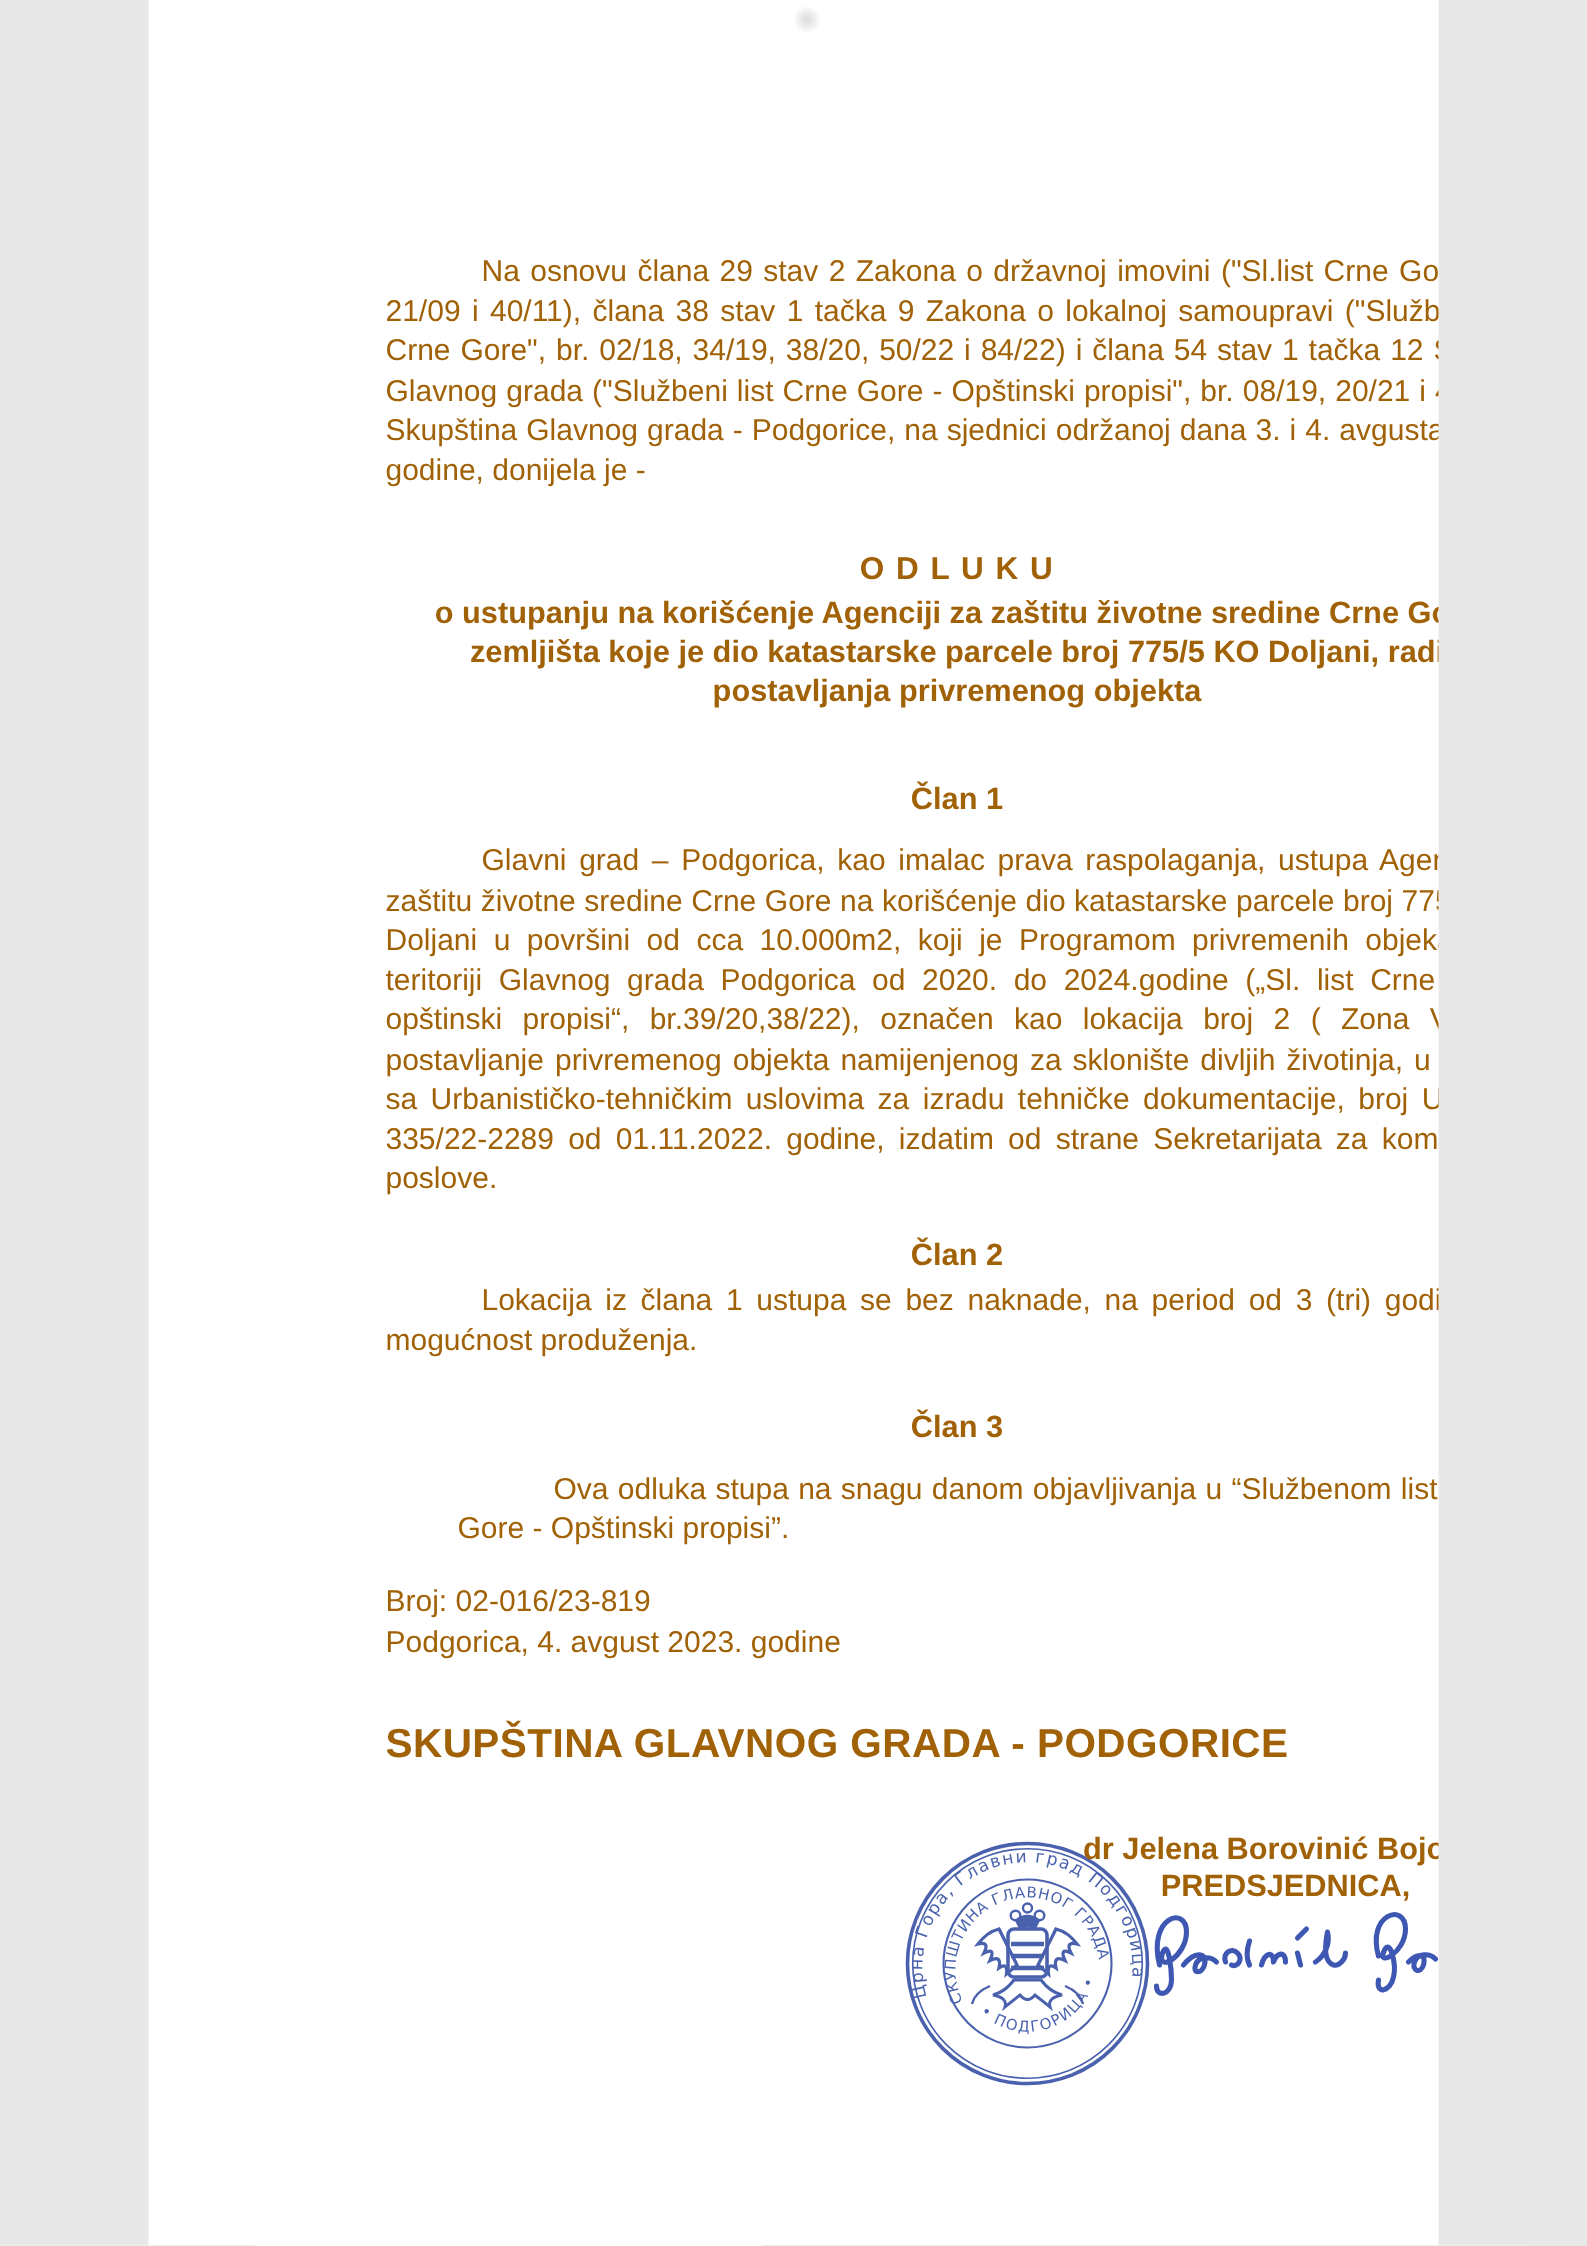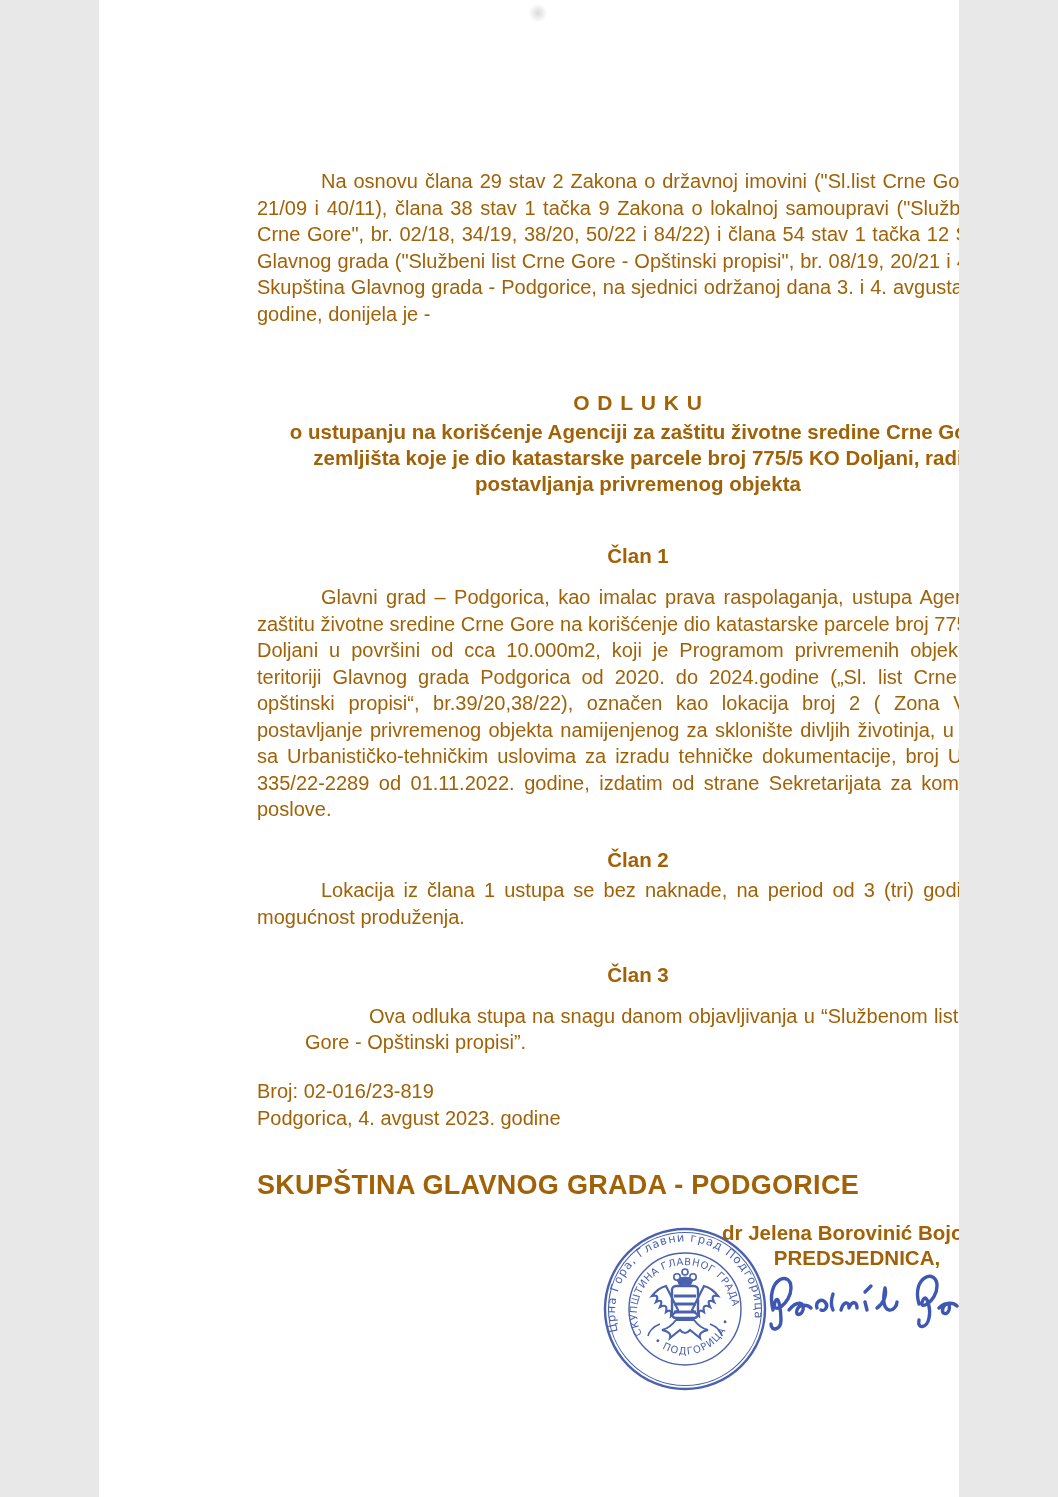--- a/index.html
+++ b/index.html
@@ -33,21 +33,21 @@
     width: 762px;
     font-size: 20px;
     line-height: 26.5px;
   }
   .para {
     margin: 0;
     text-align: justify;
     text-indent: 64px;
   }
   .doc-title {
-    margin: 63px 0 0 0;
+    margin: 40px 0 0 0;
     text-align: center;
     font-weight: bold;
     font-size: 21px;
     letter-spacing: 1px;
   }
   .doc-subtitle {
     margin: 2px 0 0 0;
     text-align: center;
     font-weight: bold;
     font-size: 20.5px;

